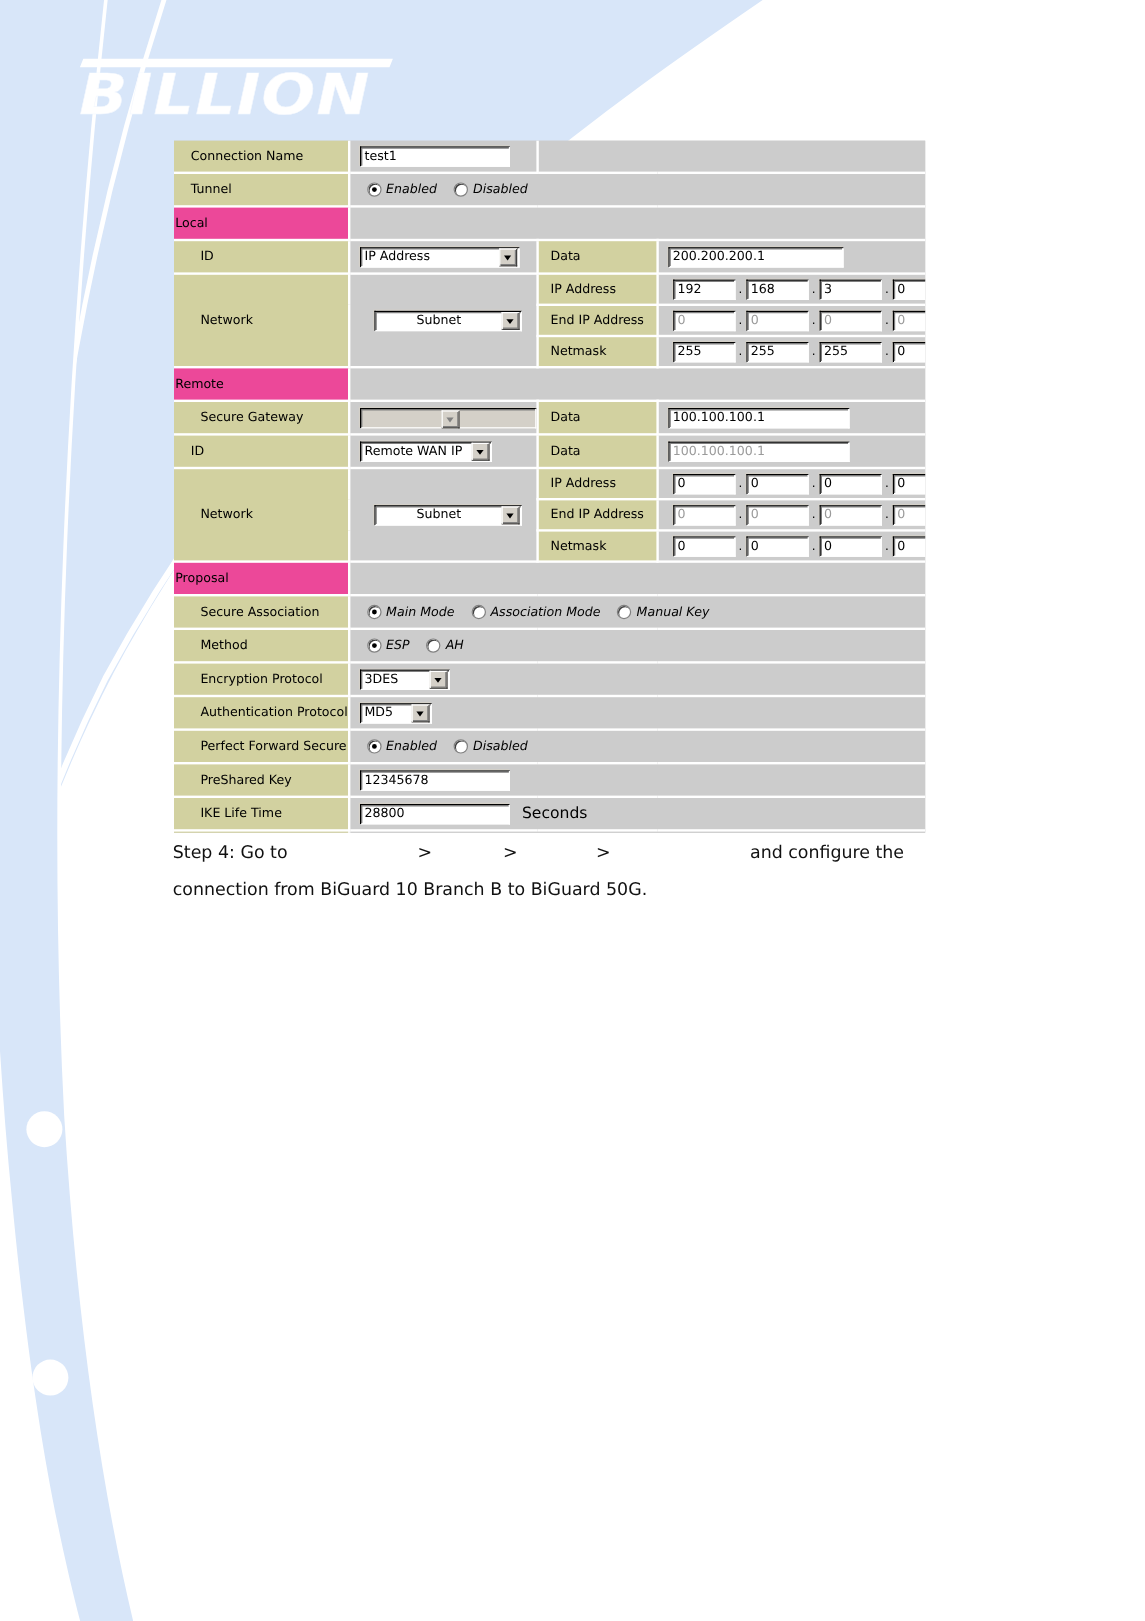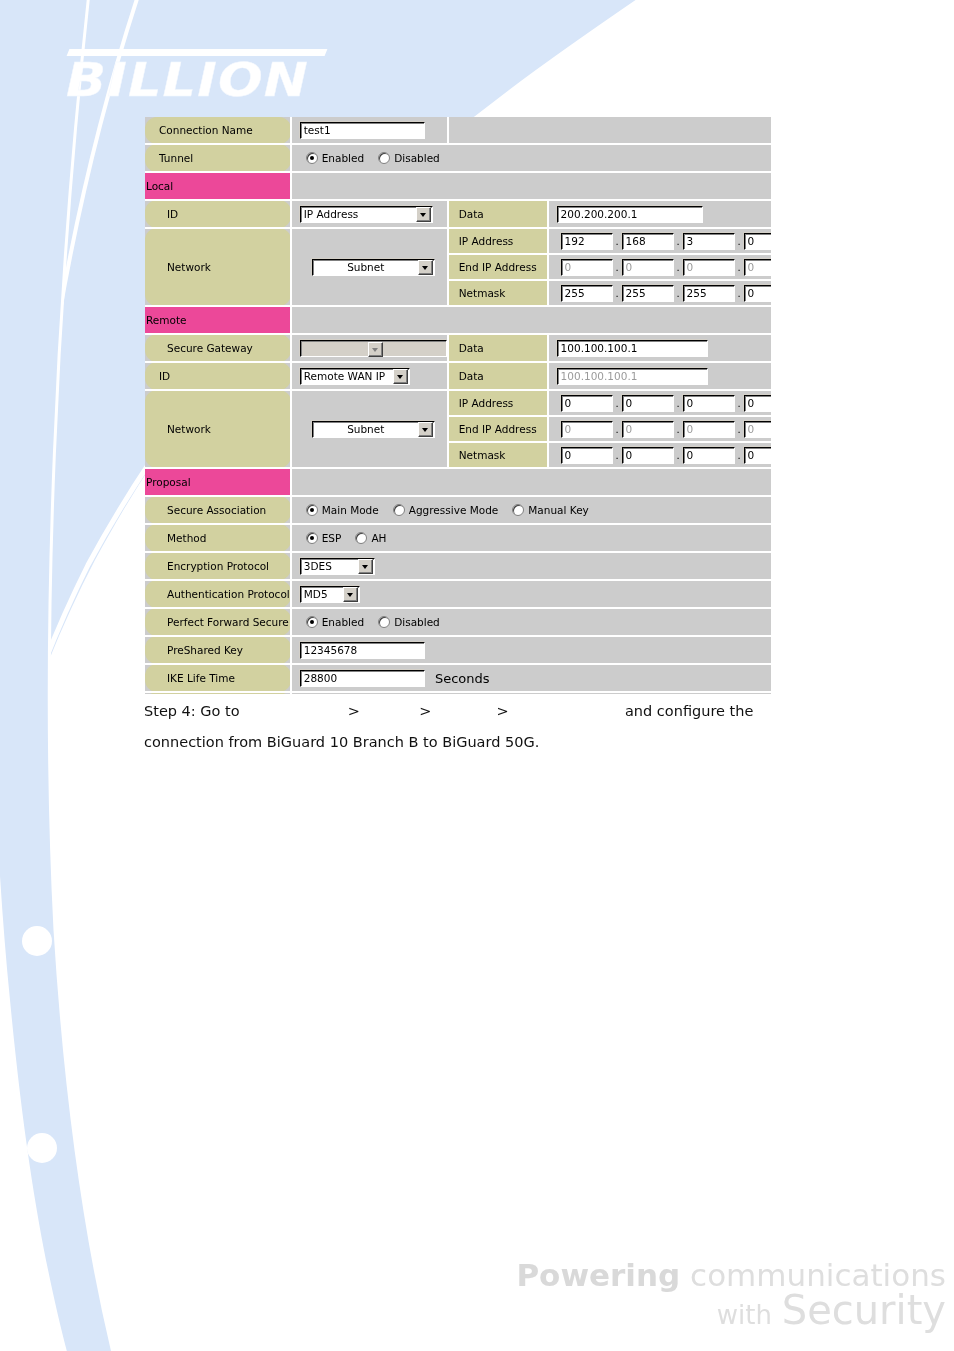--- a/index.html
+++ b/index.html
@@ -50,21 +50,20 @@
     border-right:2px solid #ffffff;
     border-bottom:2px solid #ffffff;
     background:#cccccc;
     height:20px;
   }
   #config td.lbl{
     background:#d2d1a0;
     padding:3px 0 3px 14px;
     white-space:nowrap;
     font-size:10.5px;
-    border-radius:12px;
   }
   #config td.lbl.ind{padding-left:22px;}
   #config td.sec{background:#ec4899;padding:3px 0 3px 1px;font-size:10.5px;}
   #config td.val{padding:2px 0 2px 8px;}
   #config td.sublbl{
     background:#d2d1a0;
     padding:2px 10px 2px 10px;
     white-space:nowrap;font-size:10.5px;
     text-align:left;
   }
@@ -125,21 +124,21 @@
   .ddl.disabled .arw::after{border-top-color:#808080;}
   .ddl.w-id{width:128px;}
   .ddl.w-net{width:118px;}
   .ddl.w-sg{width:142px;flex-direction:column;}
   .ddl.w-rid{width:105px;}
   .ddl.w-enc{width:70px;}
   .ddl.w-auth{width:55px;}
   .ddl .dtxt{overflow:hidden;white-space:nowrap;flex:1 1 auto;}
 
   .radios{display:flex;align-items:center;gap:0;padding:3px 0 3px 6px;font-size:10.5px;}
-  .rwrap{display:inline-flex;align-items:center;margin-right:14px;}
+  .rwrap{display:inline-flex;align-items:center;margin-right:14px;font-style:italic;}
   .rdo{
     display:inline-block;width:10px;height:10px;border-radius:50%;
     background:#ffffff;
     border:1px solid #808080;
     box-shadow: 1px 1px 0 0 #404040 inset, -1px -1px 0 0 #ffffff inset;
     margin-right:4px;position:relative;flex:0 0 10px;
   }
   .rdo.on::after{
     content:"";position:absolute;left:3px;top:3px;width:4px;height:4px;
     border-radius:50%;background:#000;
@@ -398,21 +397,21 @@
   <tr>
     <td class="lbl ind">Secure Association</td>
     <td class="val" colspan="6">
       <div class="radios">
         <span class="rwrap">
           <span class="rdo on"></span>
           <span class="rlab">Main Mode</span>
         </span>
         <span class="rwrap">
           <span class="rdo"></span>
-          <span class="rlab">Aggressive Mode</span>
+          <span class="rlab">Association Mode</span>
         </span>
         <span class="rwrap">
           <span class="rdo"></span>
           <span class="rlab">Manual Key</span>
         </span>
       </div>
     </td>
   </tr>
 
   <tr>
@@ -507,21 +506,13 @@
     <span class="crumb"></span>
     <span class="gt">&gt;</span>
     <span style="display:inline-block;width:104px"></span>
     <span class="crumb"></span>
     <span>and configure the</span>
   </div>
   <div>connection from BiGuard 10 Branch B to BiGuard 50G.</div>
 </div>
 
 <div id="slogan">
-  <div class="l1">
-    <b>Powering</b>
-    <span>communications</span>
-  </div>
-  <div class="l2">
-    <span style="font-size:26px">with</span>
-    <span class="big">Security</span>
-  </div>
 </div>
 
 </body></html>

